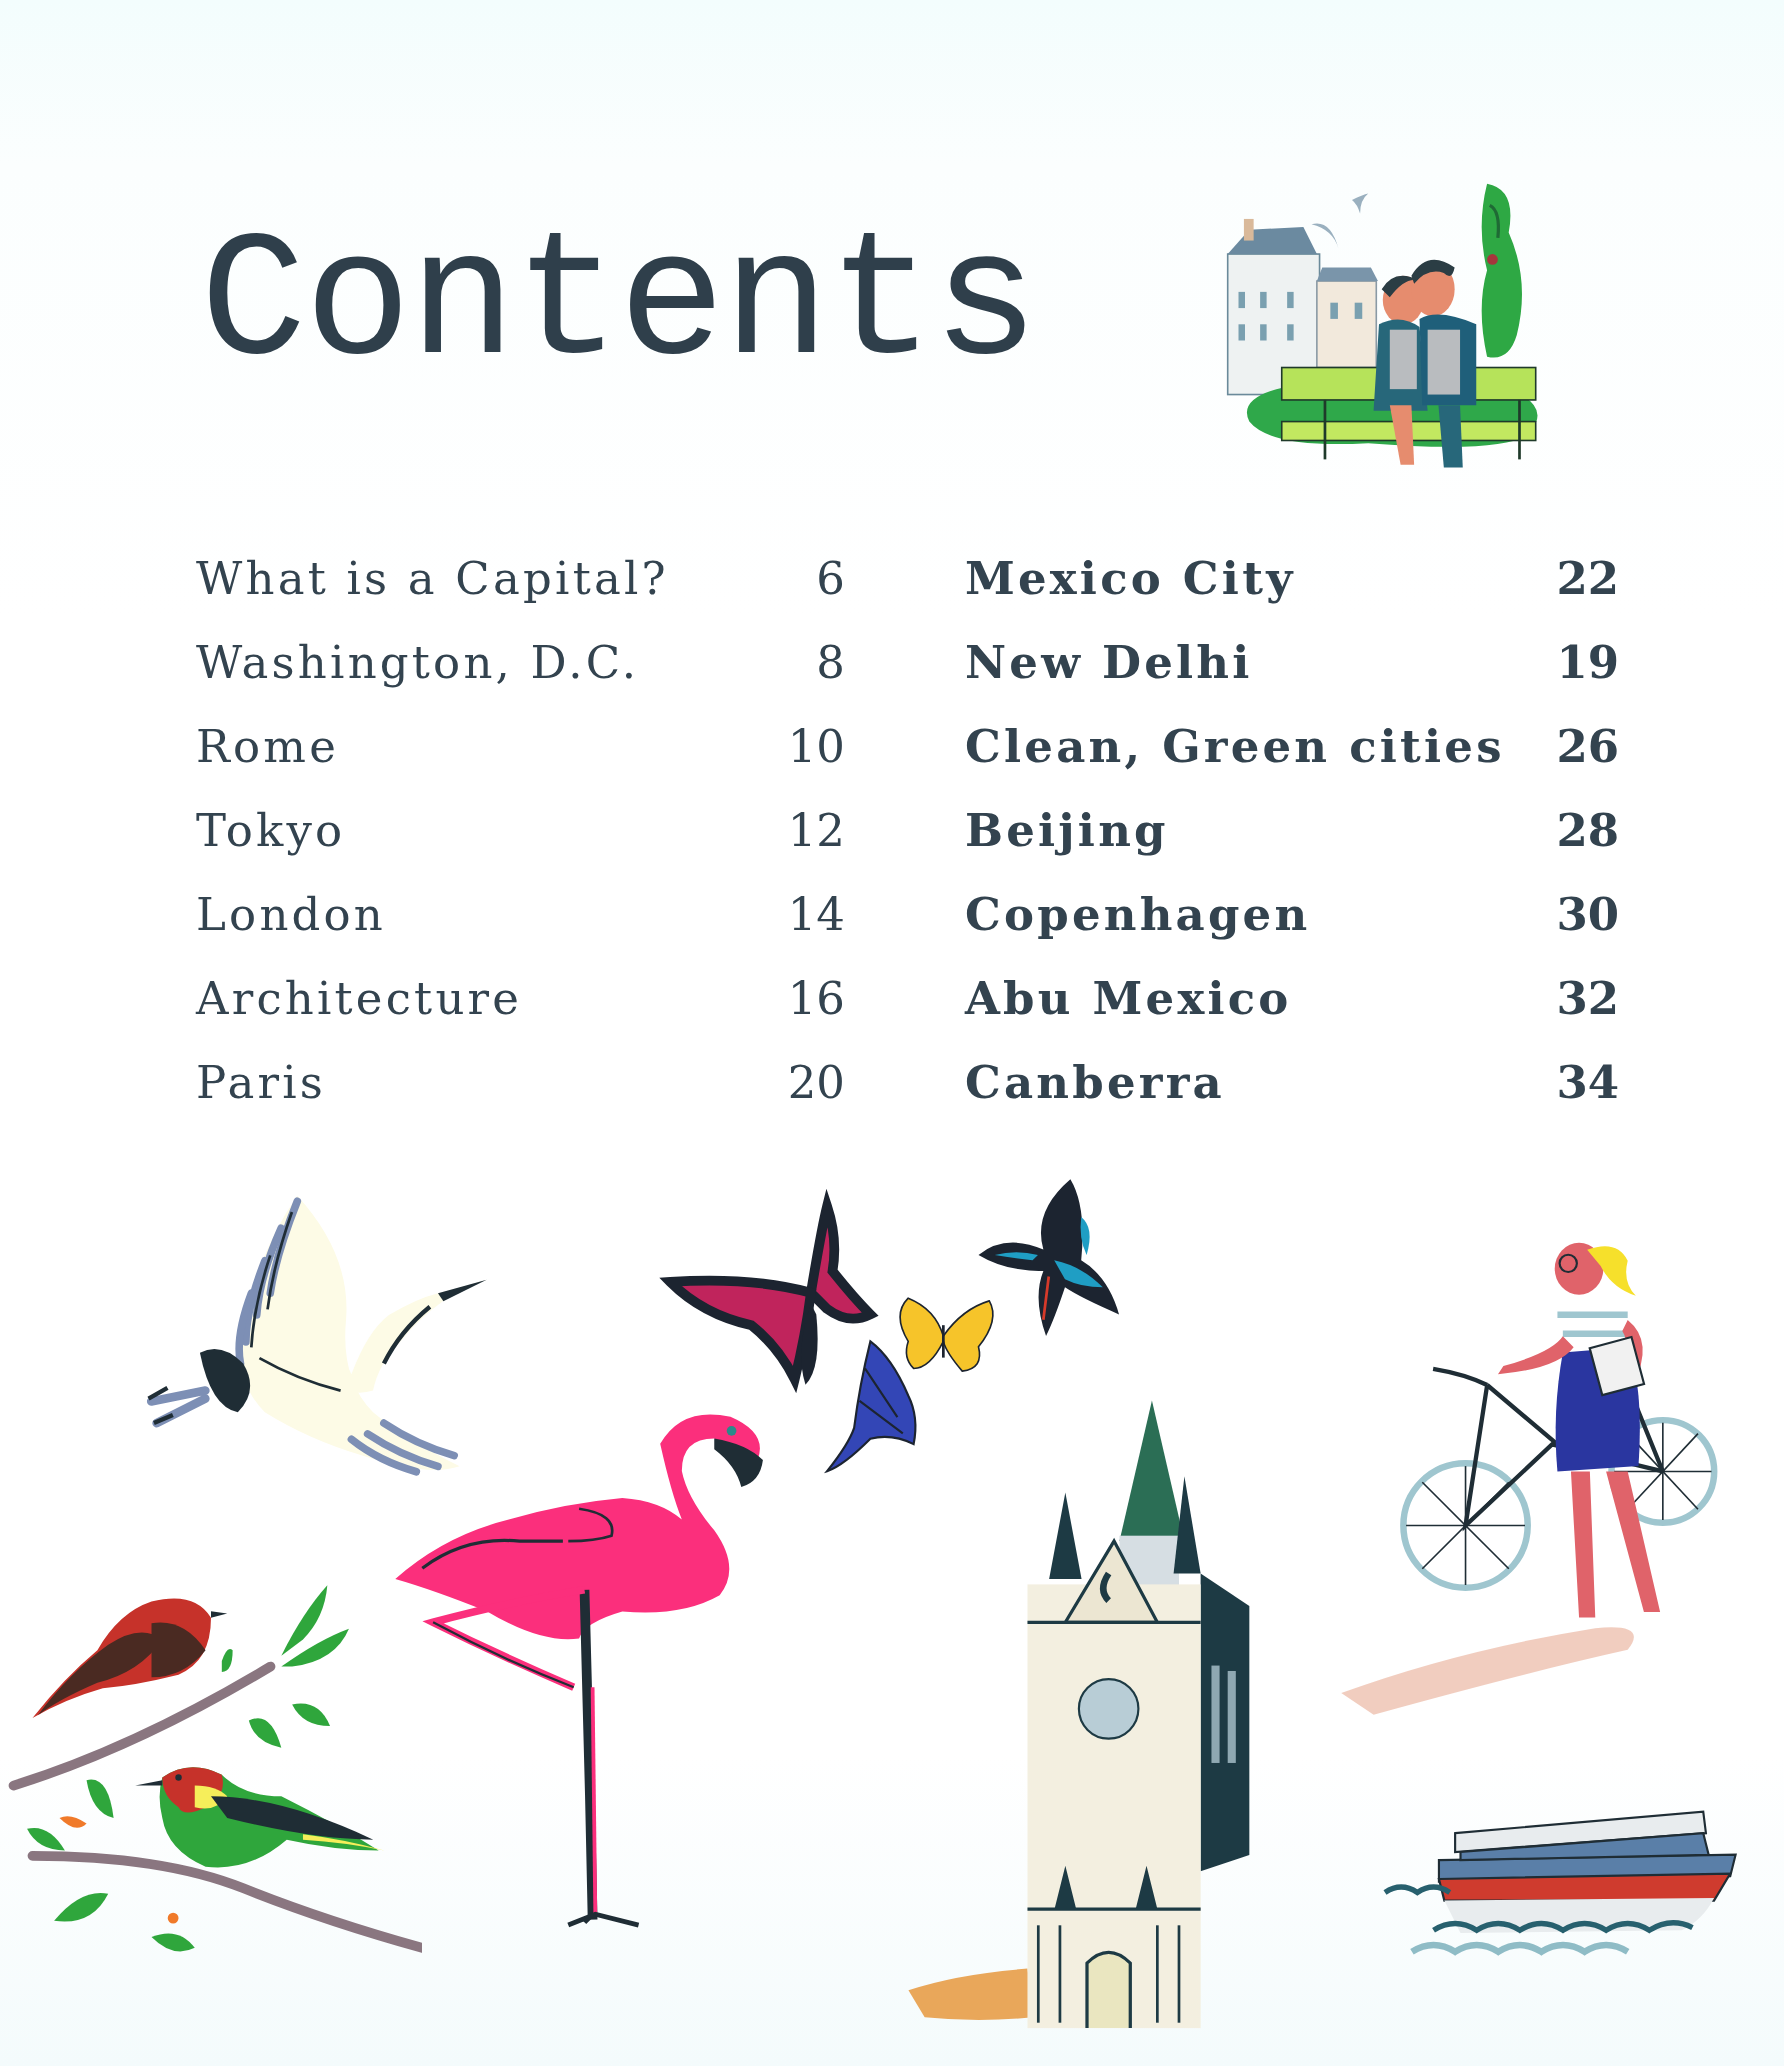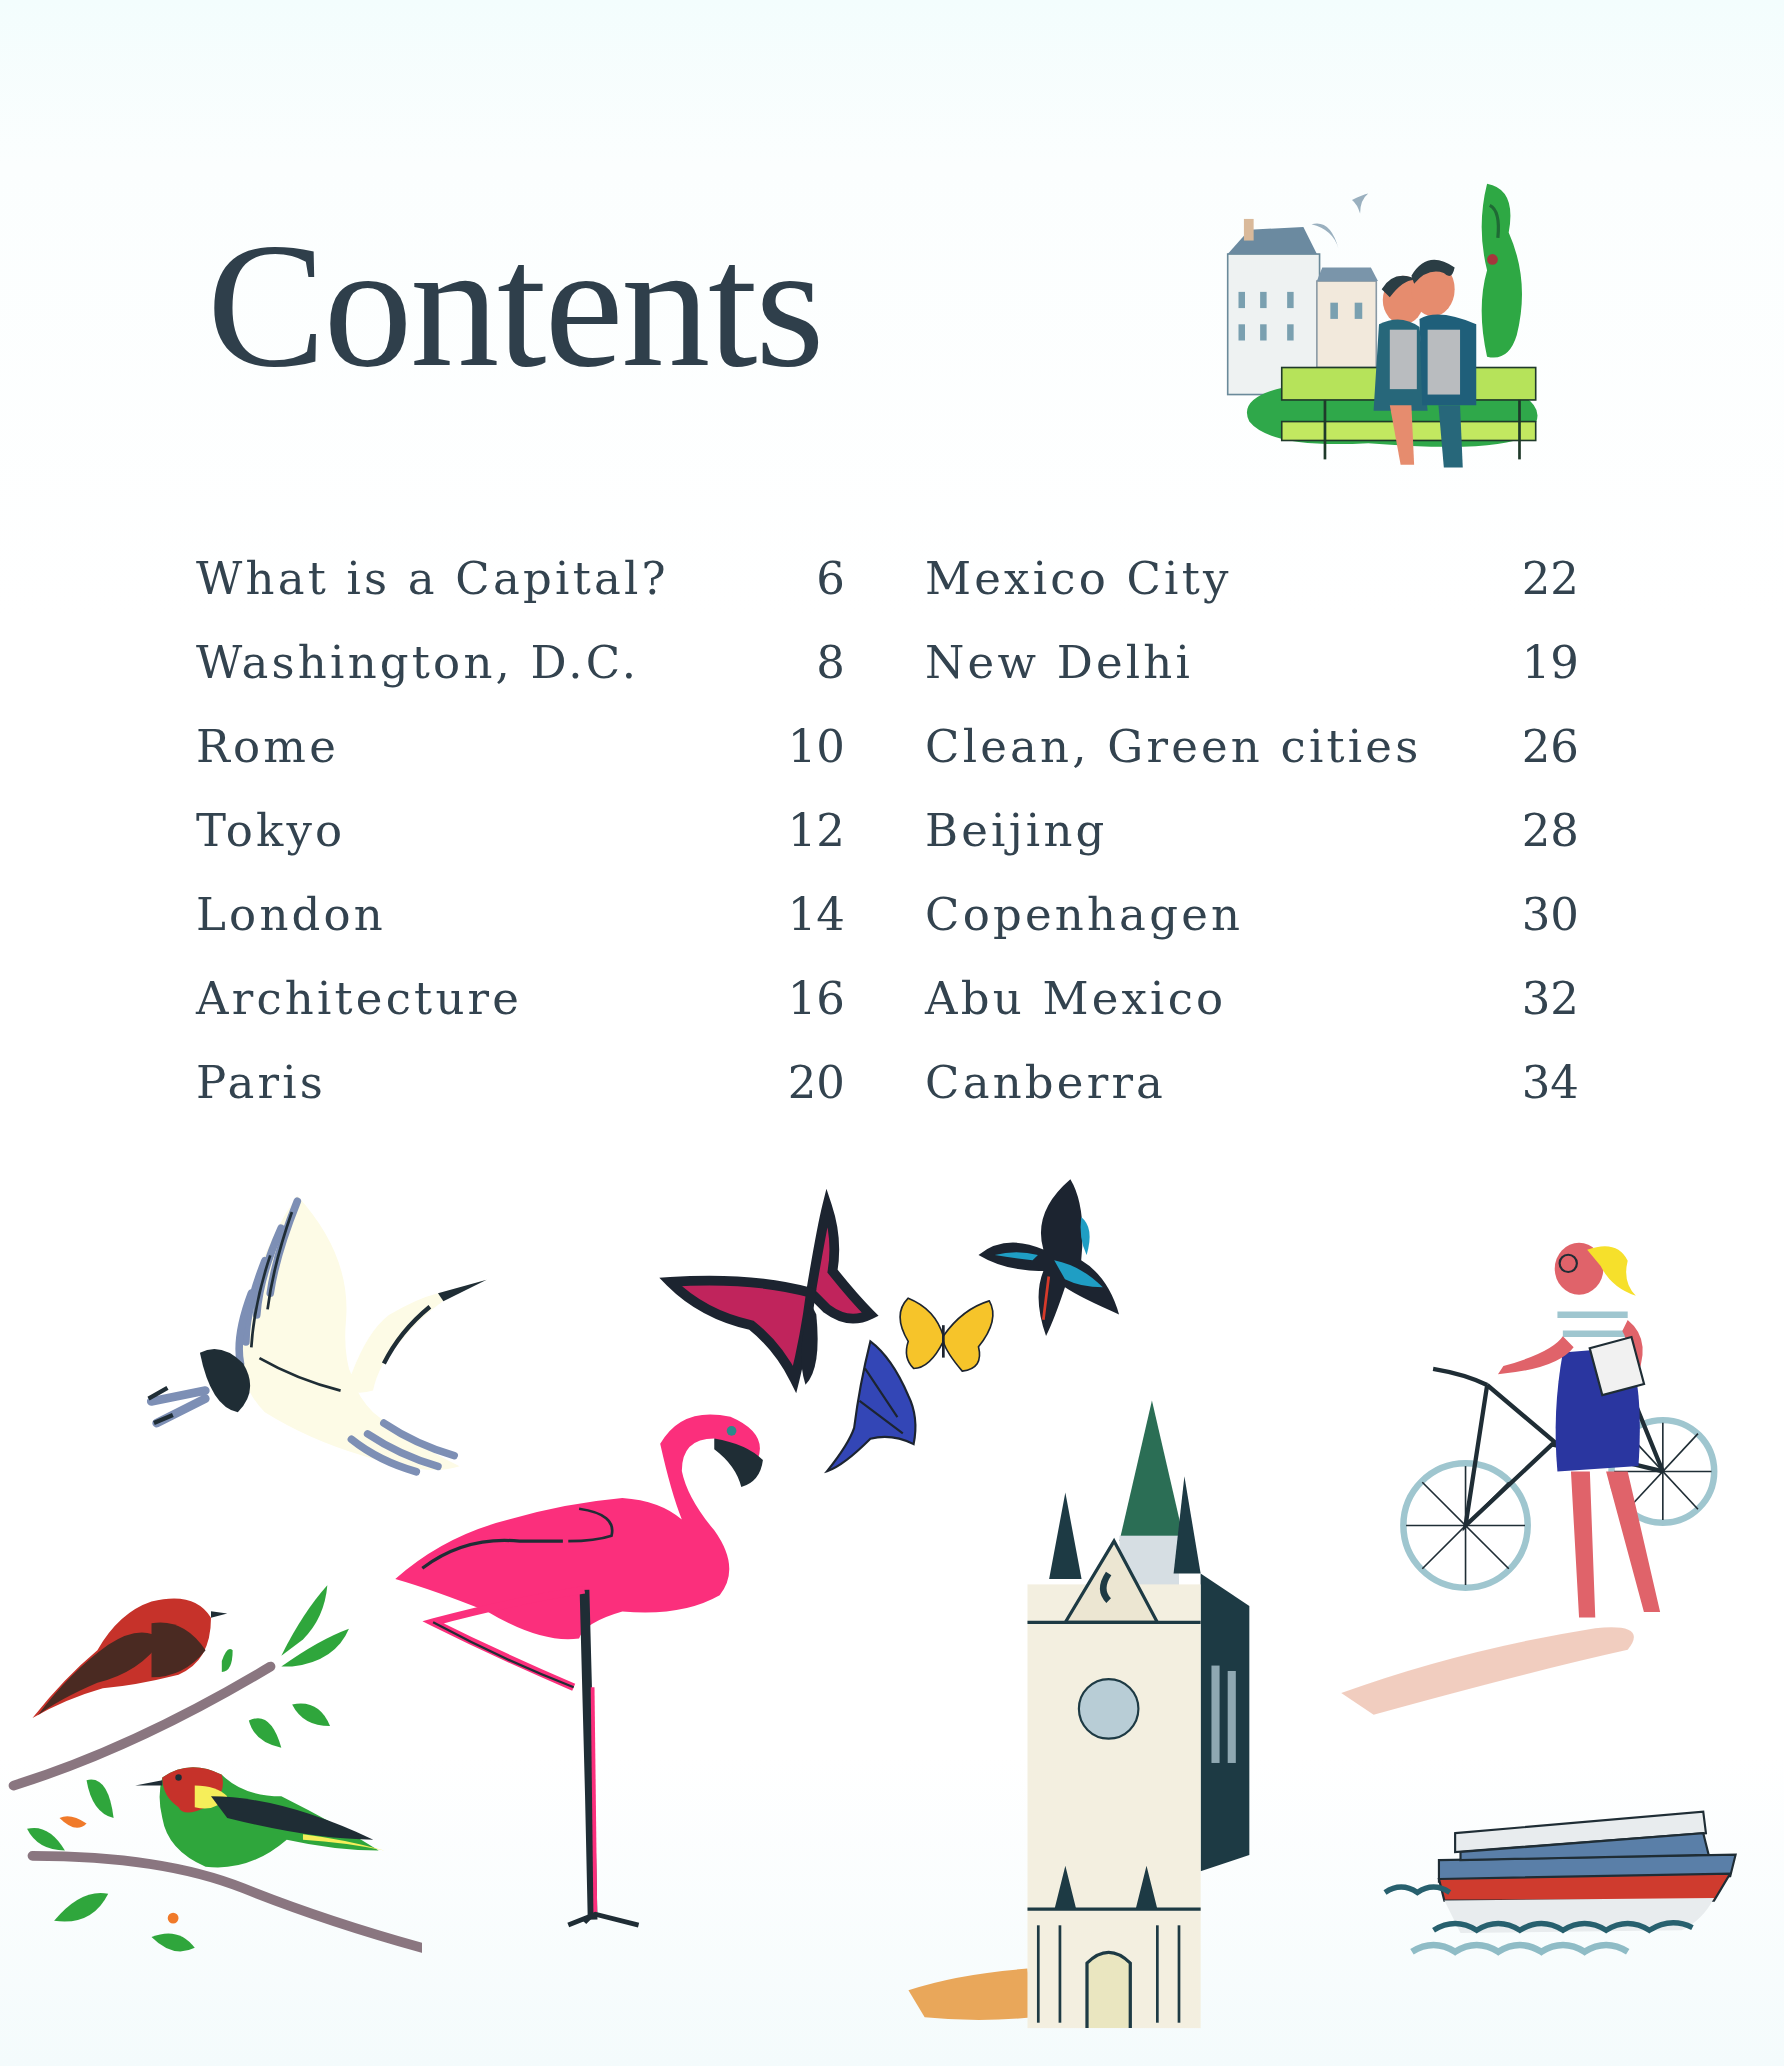--- a/index.html
+++ b/index.html
@@ -8,32 +8,32 @@
       background: #fbfefe;
       position: relative; overflow: hidden;
       font-family: "Liberation Serif", "DejaVu Serif", serif;
       color: #33434f;
     }
     .page-tint {
       position: absolute; inset: 0;
       background: linear-gradient(180deg, #f3fdfd 0%, #fbfefe 8%, #ffffff 30%, #ffffff 85%, #f4fbfc 100%);
     }
     .title {
-      position: absolute; left: 207px; top: 216px;
-      font-family: Liberation Serif, serif;
+      position: absolute; left: 200px; top: 216px;
+      font-family: Liberation Mono, monospace;
       font-size: 178px; line-height: 1; font-weight: normal;
       letter-spacing: -2.2px; color: #2f3f4b;
       margin: 0;
     }
     .toc-col {
       position: absolute; top: 546px;
       list-style: none; margin: 0; padding: 0;
     }
     .toc-col.left { left: 196px; width: 649px; }
-    .toc-col.right { left: 925px; width: 654px; }
+    .toc-col.right { left: 965px; width: 654px; font-weight: bold; }
     .toc-row {
       display: flex; justify-content: space-between; align-items: baseline;
       height: 78px;
       font-family: "DejaVu Serif", serif;
       font-size: 45px; letter-spacing: 3.2px; color: #33434f; margin-top: 6px;
     }
     .toc-title { white-space: nowrap; }
     .toc-page { text-align: right; min-width: 65px; letter-spacing: 0; }
     .illus { position: absolute; }
   </style>

